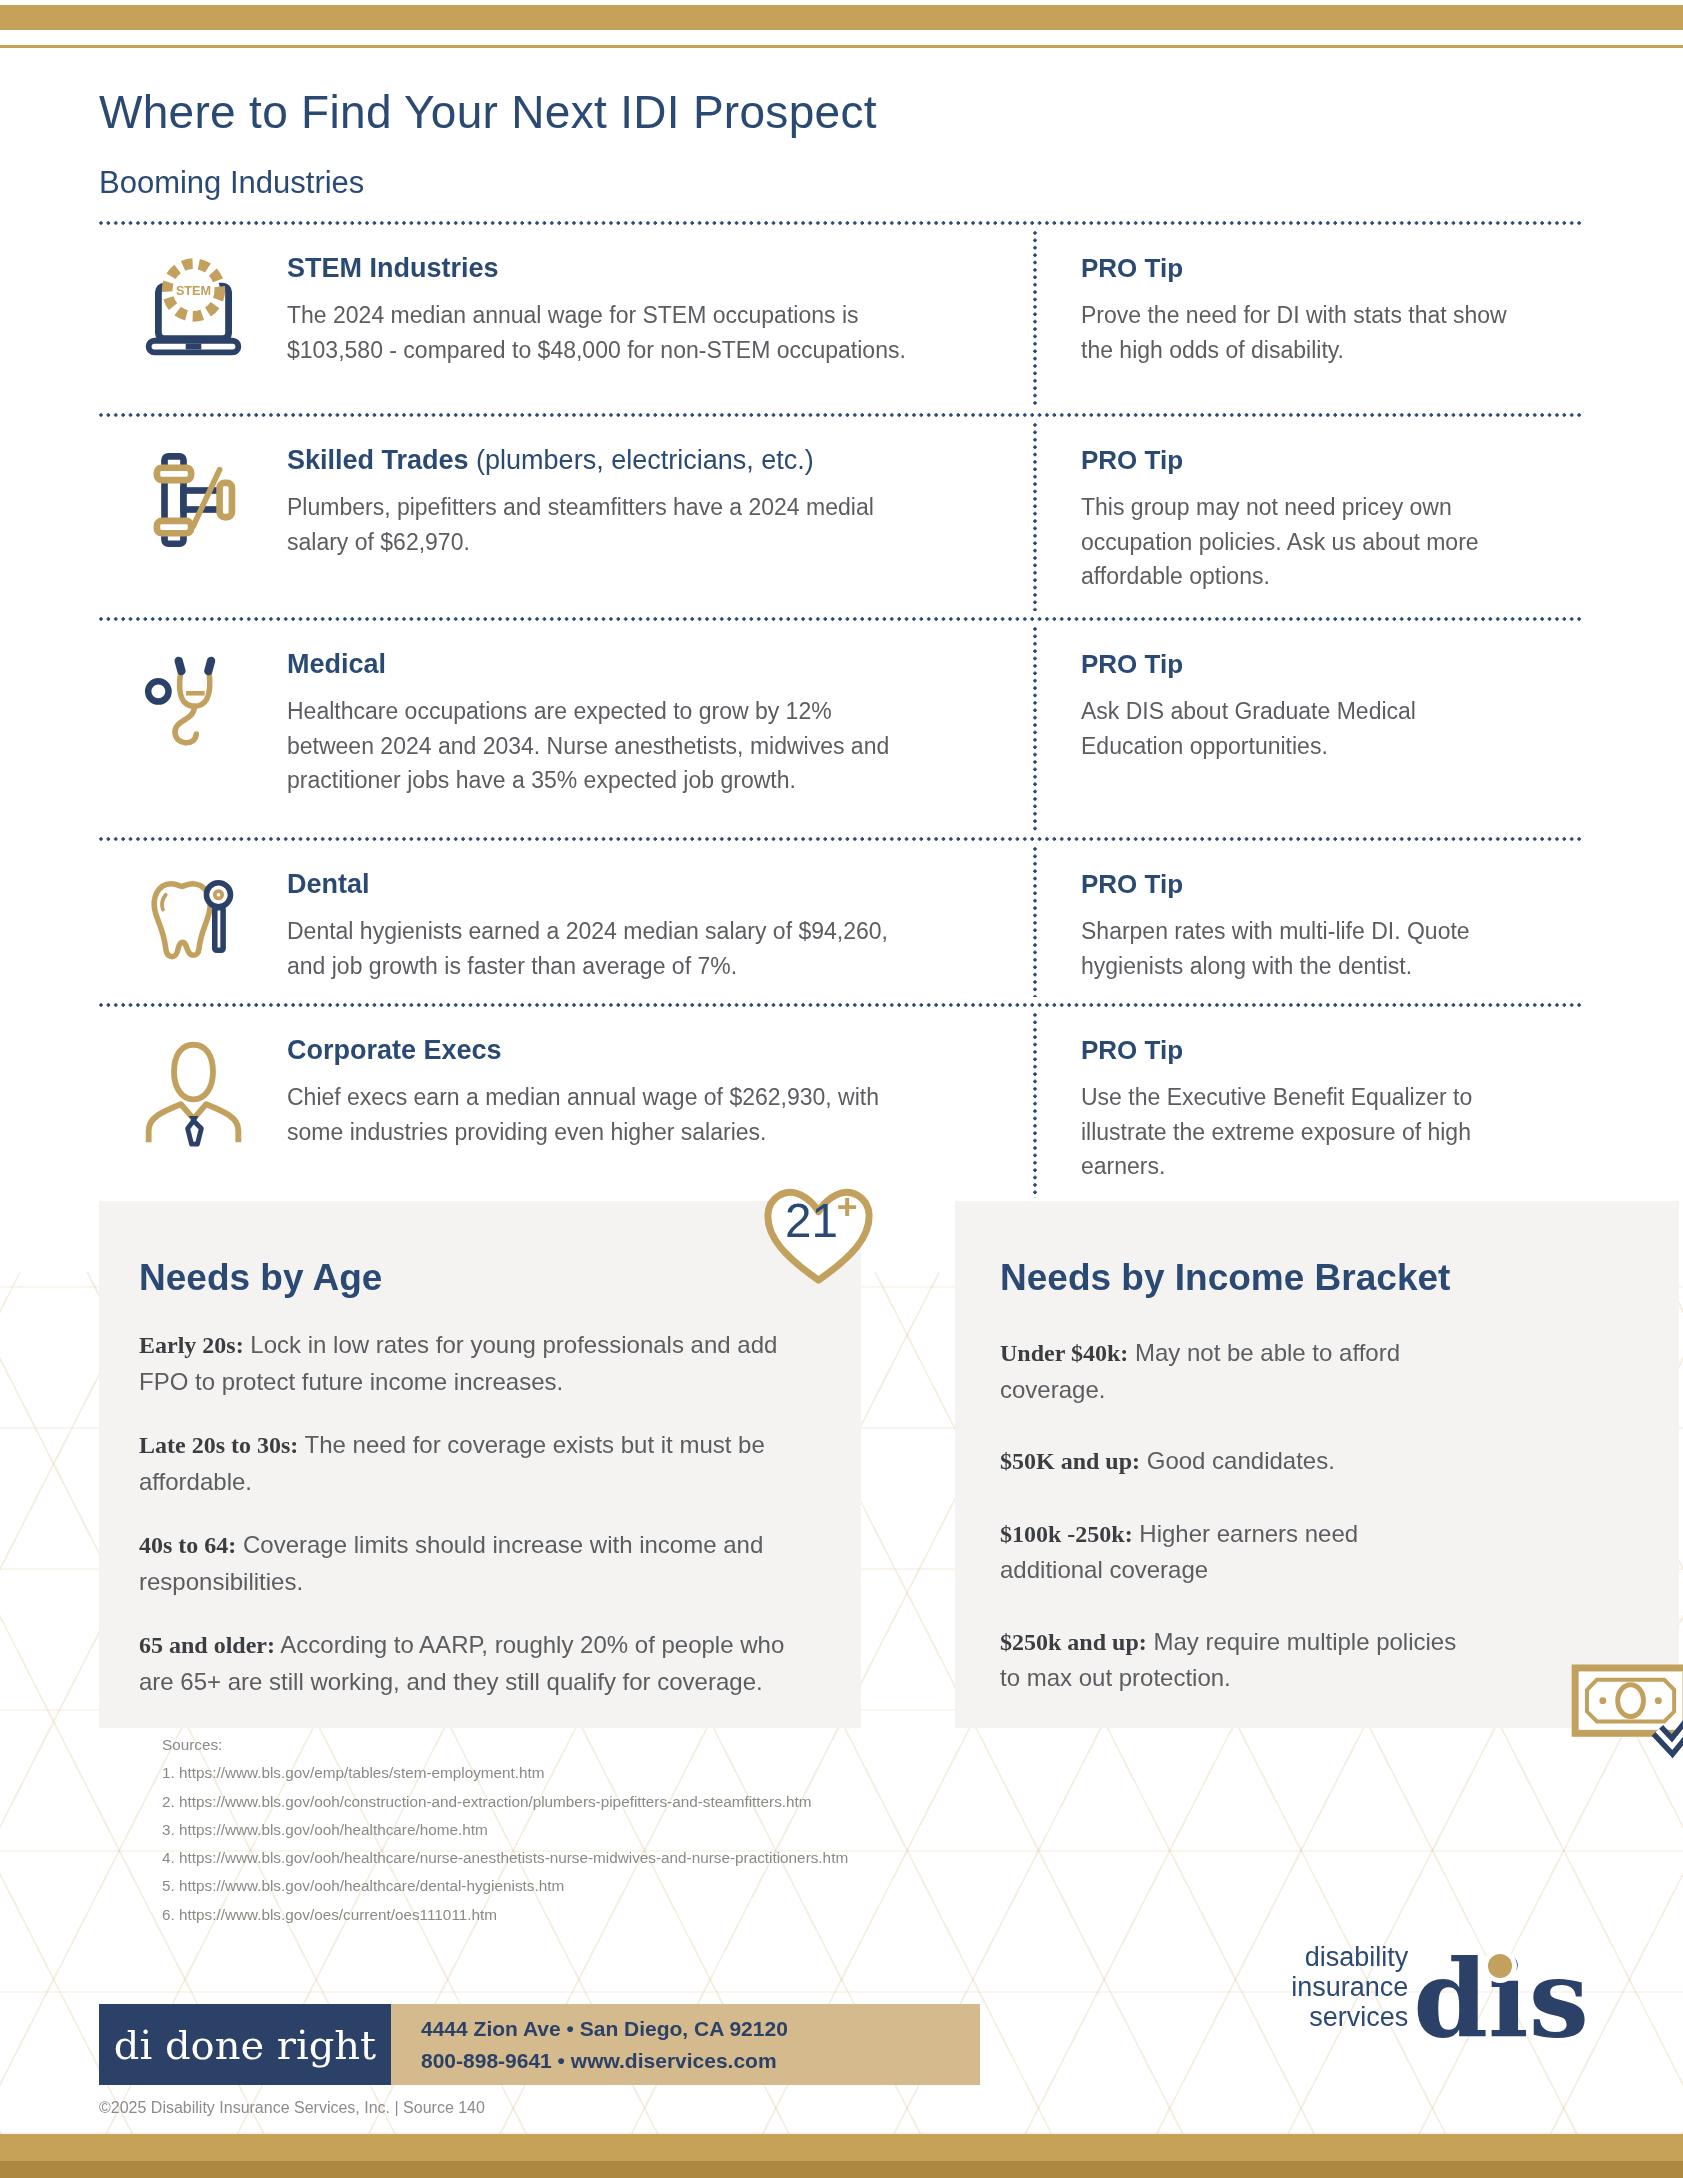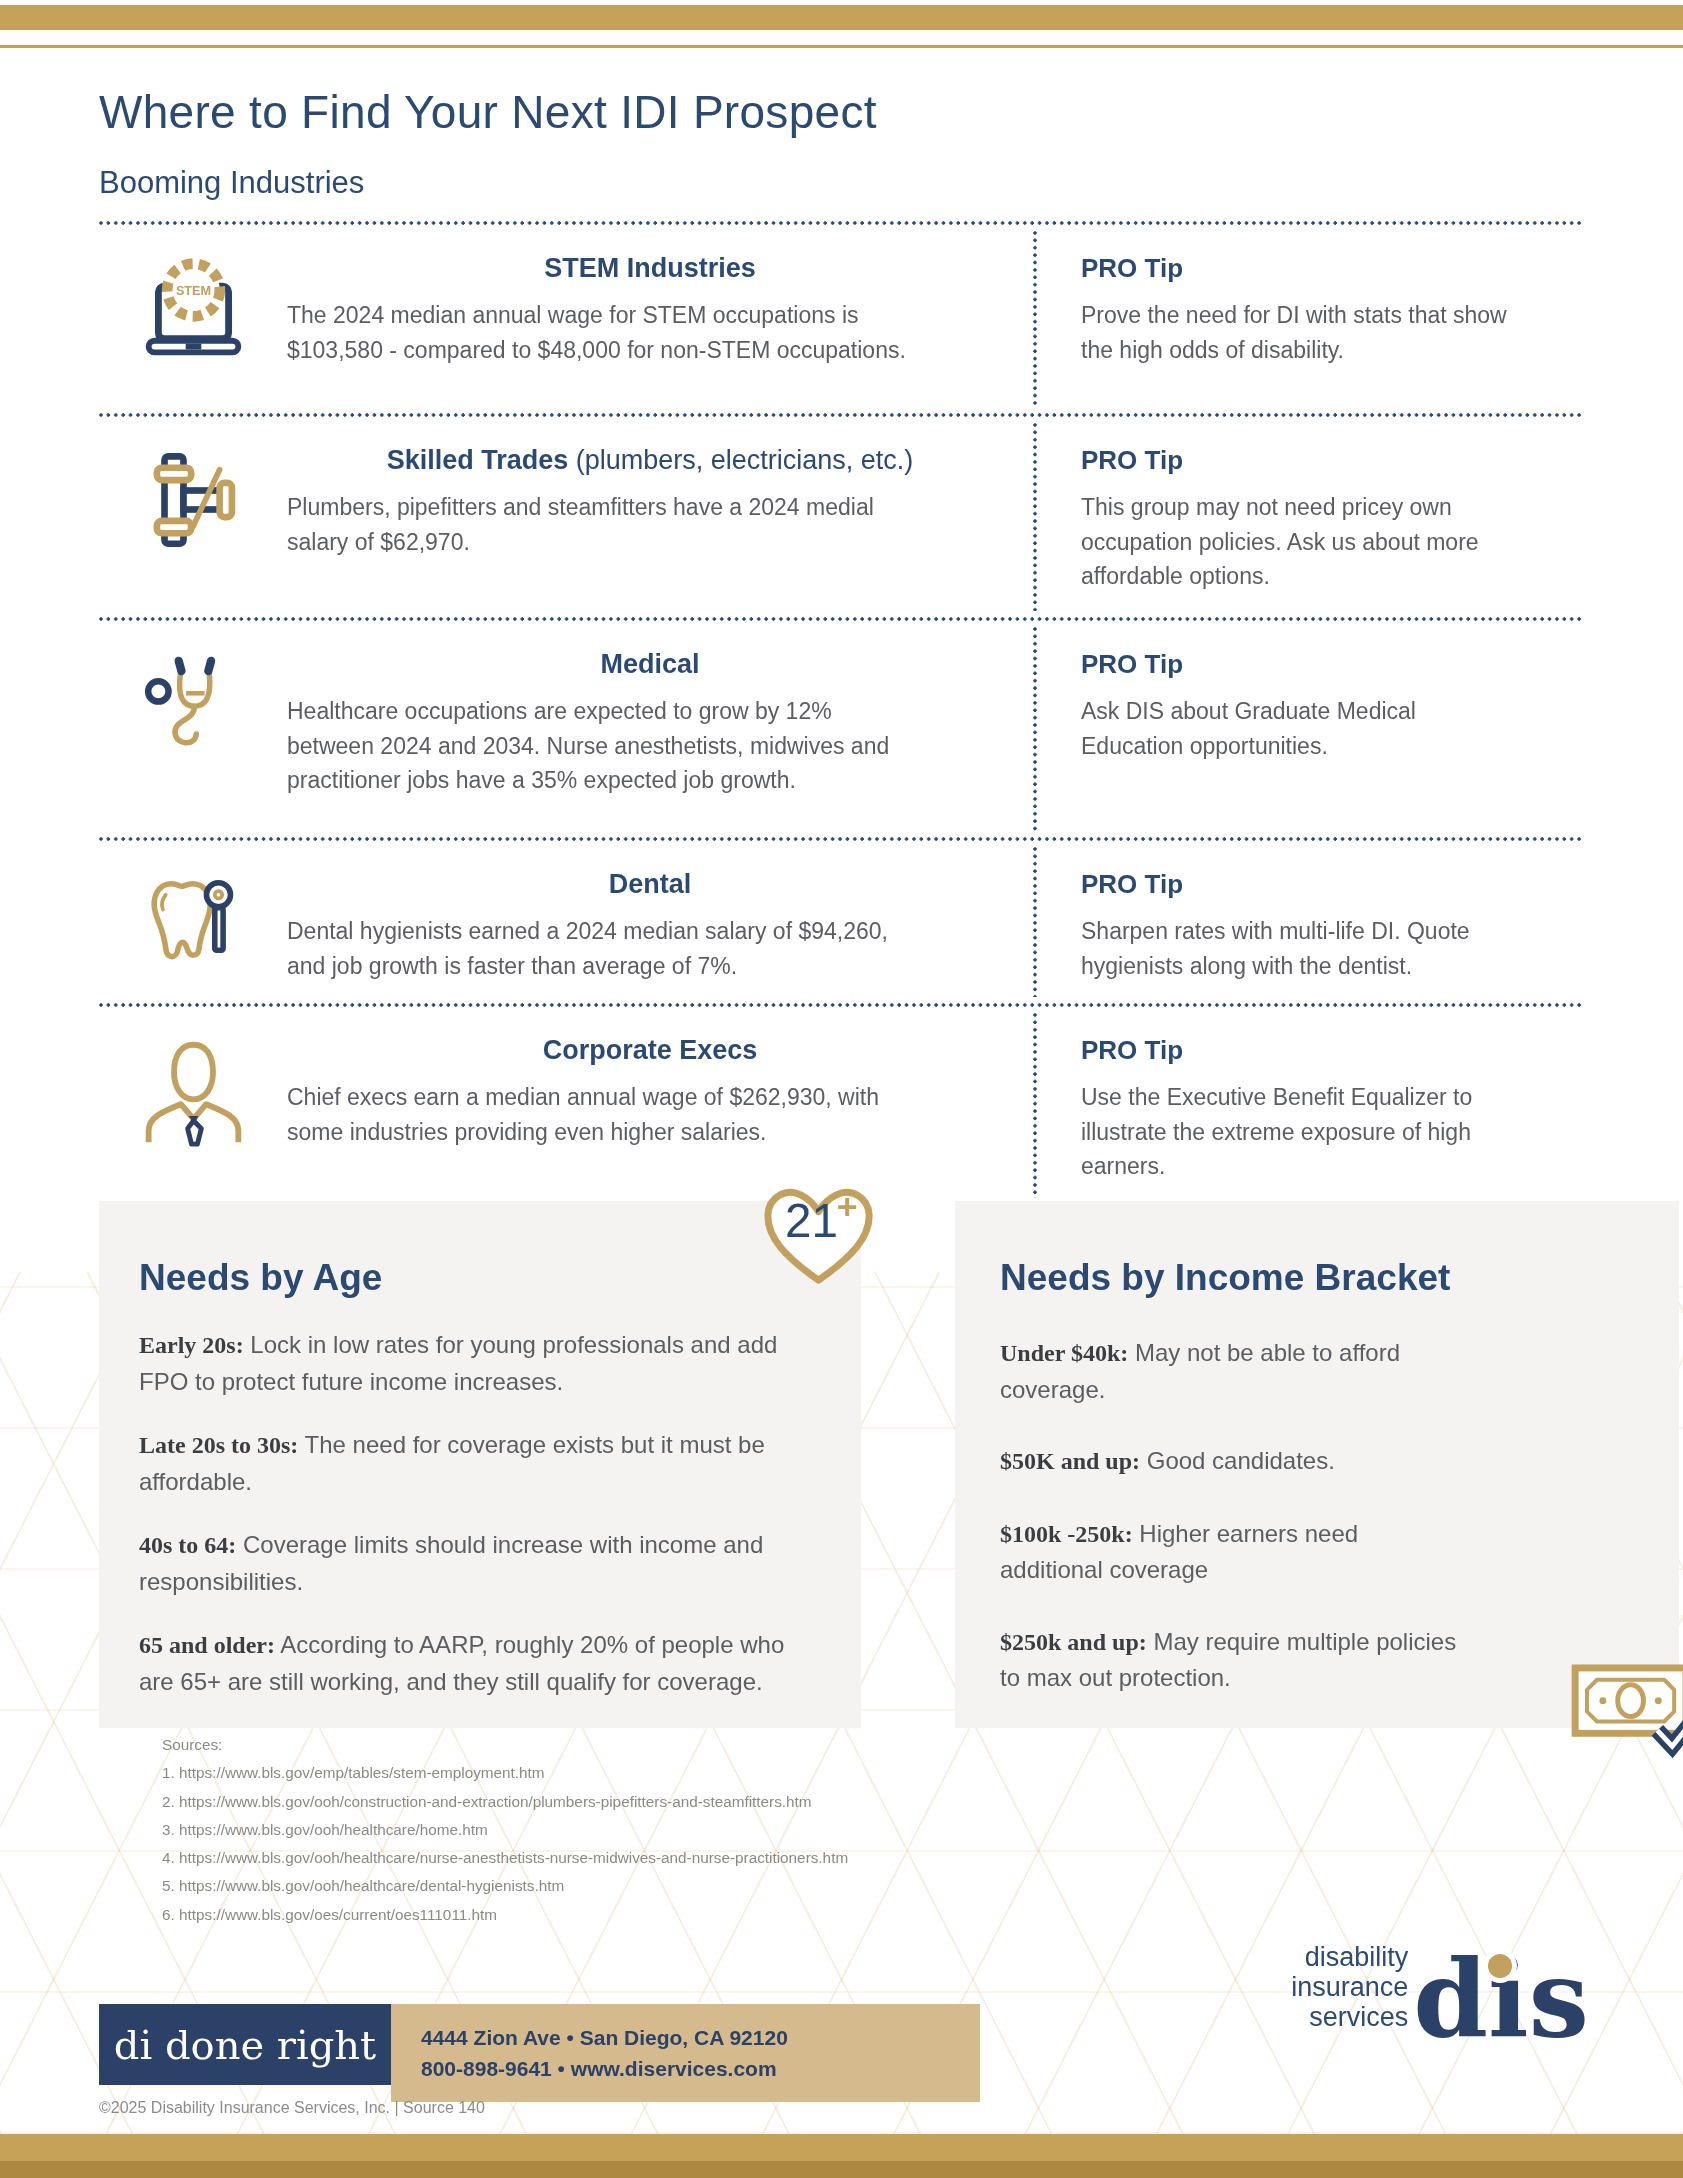--- a/index.html
+++ b/index.html
@@ -28,21 +28,21 @@
   .page-subtitle { margin:26px 0 0 0; font-size:31px; font-weight:normal; color:#2B4A73; }
   
   .dotline { height:4px; margin-top:0;
     background-image:radial-gradient(circle at 2px 2px, #2B4A73 1.5px, transparent 1.9px);
     background-size:7.4px 4px; background-repeat:repeat-x; }
   .dotline.first { margin-top:20px; }
   
   .row { display:grid; grid-template-columns:188px 746px 4px 1fr; align-items:stretch; }
   .row-icon-cell { display:flex; justify-content:center; padding-top:26px; }
   .row-main { padding:28px 20px 20px 0; }
-  .row-heading { font-size:27px; font-weight:bold; color:#2B4A73; margin:0 0 14px 0;text-align:center; }
+  .row-heading { font-size:27px; font-weight:bold; color:#2B4A73; margin:0 0 14px 0; }
   .row-heading-note { font-weight:normal; }
   .row-body { font-size:23px; color:#5B5D60; line-height:1.5; margin:0; max-width:634px; }
   .vdots { width:4px; margin:6px 0;
     background-image:radial-gradient(circle at 2px 2px, #2B4A73 1.5px, transparent 1.9px);
     background-size:4px 7.4px; background-repeat:repeat-y; }
   .row-tip { padding:28px 0 20px 44px; }
   .tip-heading { font-size:26px; font-weight:bold; color:#2B4A73; margin:0 0 14px 0; }
   .tip-body { font-size:23px; color:#5B5D60; line-height:1.5; margin:0; max-width:441px; }
   .row-stem   { min-height:188px; }
   .row-trades { min-height:200px; }
@@ -60,21 +60,21 @@
   .need-label { font-weight:bold; color:#3B3D41;font-family:Liberation Serif, serif; }
   .heart-badge { position:absolute; top:-26px; right:-24px; }
   .money-icon  { position:absolute; right:-30px; bottom:-38px; }
   
   .sources { position:absolute; left:162px; top:1731px; z-index:1;
              font-size:15.3px; color:#8A8A85; line-height:1.85; }
   
   .footer-logo-box { position:absolute; left:99px; top:2004px; width:292px; height:81px;
     background:#2B4168; color:#ffffff; display:flex; align-items:center; justify-content:center;
     font-family:"DejaVu Serif", serif; font-size:40px; z-index:1; }
-  .footer-address-box { position:absolute; left:391px; top:2004px; width:589px; height:98px;
+  .footer-address-box { position:absolute; left:391px; top:2004px; width:589px; height:81px;
     background:#D4BA8C; color:#2B4168; font-weight:bold; font-size:21px; line-height:1.5;
     display:flex; flex-direction:column; justify-content:center; padding-left:30px; z-index:1; }
   .copyright { position:absolute; left:99px; top:2099px; font-size:16px; color:#8C8C8C; z-index:1; }
   .dis-logo { position:absolute; right:94px; top:1942px; display:flex; align-items:flex-end; z-index:1; }
   .dis-stack { font-size:27px; color:#2C4A72; text-align:right; line-height:1.12; padding-bottom:16px; }
   .dis-big { position:relative; font-family:"DejaVu Serif", serif; font-weight:bold;
              font-size:107px; line-height:0.92; color:#2B4168; margin-left:5px; }
   .dis-dot { position:absolute; left:75px; top:4px; width:24px; height:24px; border-radius:50%;
              background:#C2A05E; box-shadow:0 0 0 5px #ffffff; }
 </style>

